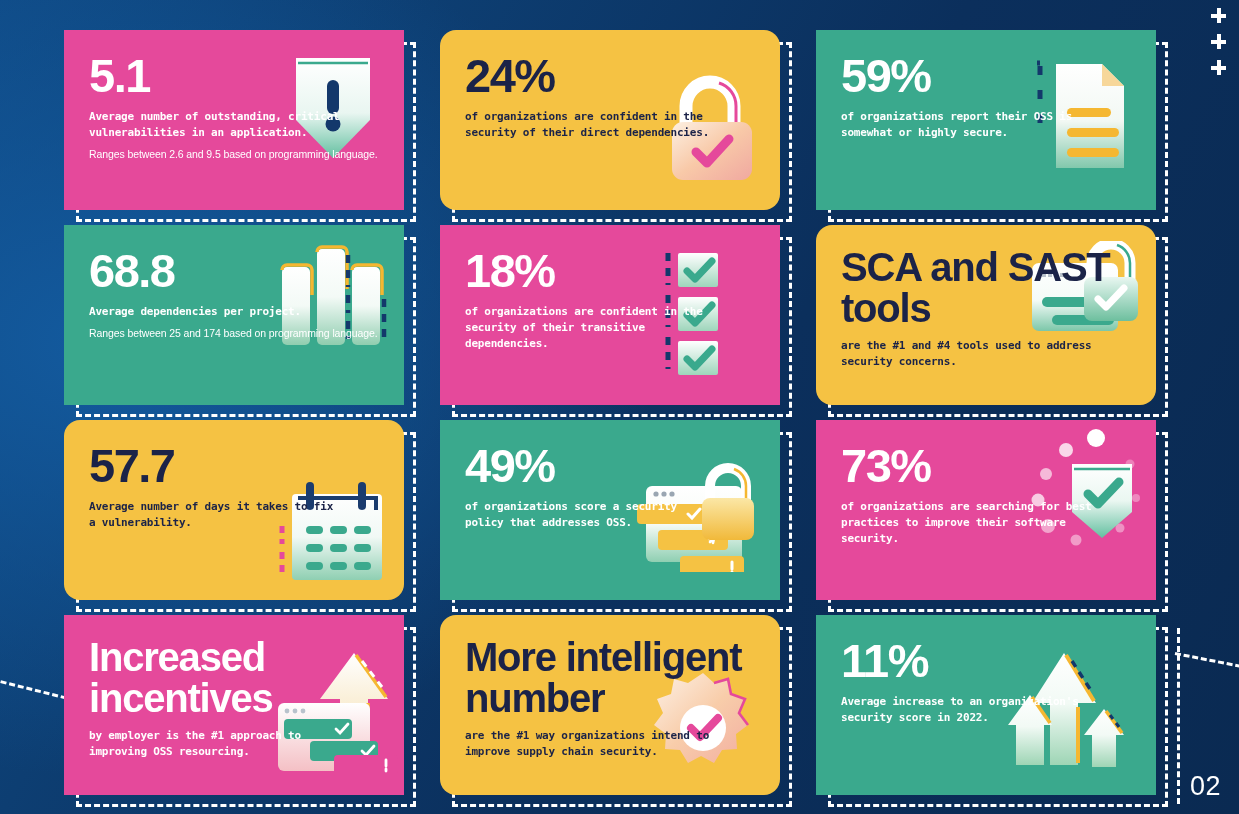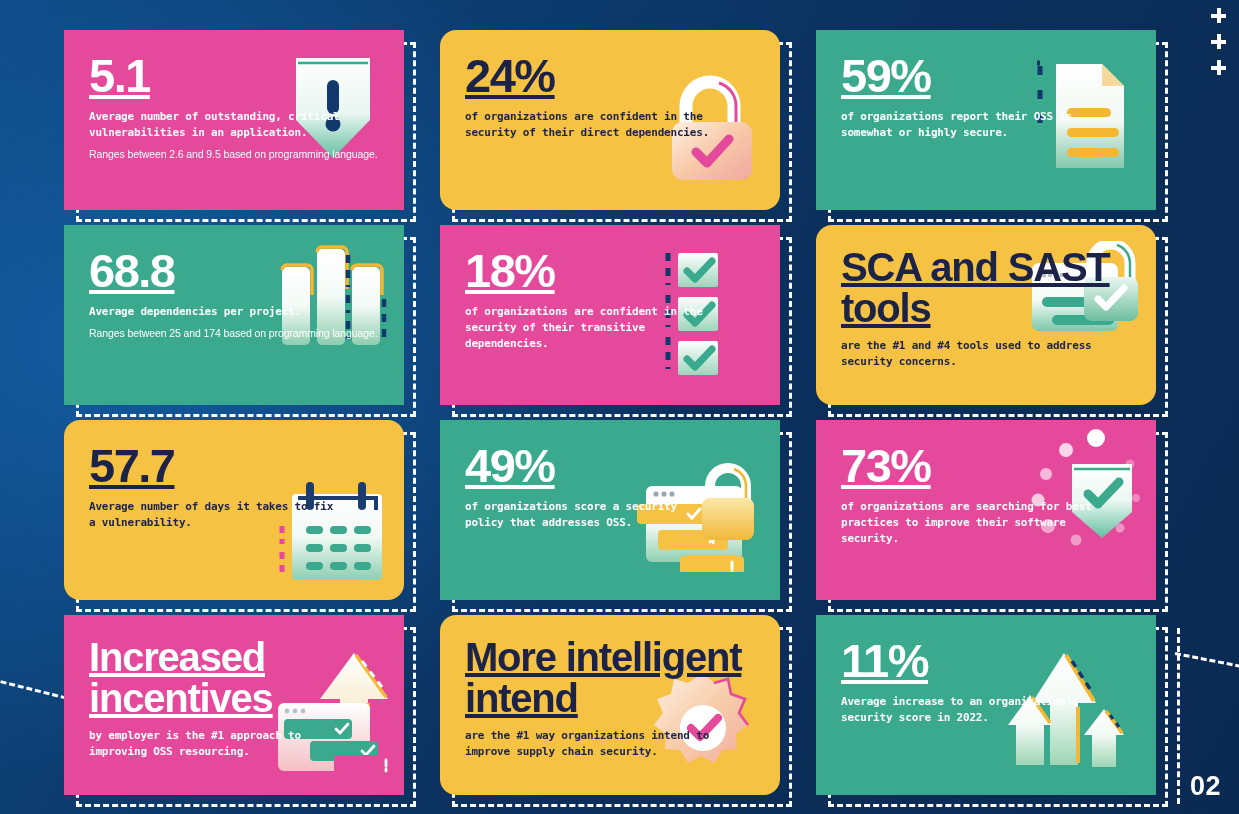--- a/index.html
+++ b/index.html
@@ -38,21 +38,21 @@
   #diag-left  { left:-8px;  top:678px; width:130px; transform:rotate(14deg); transform-origin:left center; }
   #diag-right { left:1175px; top:652px; width:120px; transform:rotate(11deg); transform-origin:left center; }
 
   #vline-right {
     position:absolute; left:1177px; top:628px; width:0; height:176px;
     border-left:3px dashed #ffffff;
   }
 
   .page-num {
     position:absolute; right:18px; bottom:12px;
-    color:#ffffff; font-size:27px; font-weight:bold;
+    color:#ffffff; font-size:27px; font-weight:normal;
     letter-spacing:0.5px;
   }
 
   
   .grid {
     position:absolute;
     left:64px; top:30px;
     width:1112px; height:760px;
     display:grid;
     grid-template-columns:repeat(3, 340px);
@@ -80,21 +80,21 @@
     overflow:hidden;
   }
   .card.pink   { background:#e5499b; }
   .card.yellow { background:#f5c243;border-radius:16px; }
   .card.green  { background:#3aa98d; }
 
   .stat {
     font-size:47px; font-weight:bold;
     line-height:1.0; letter-spacing:-1.5px;
     margin-bottom:10px;
-    position:relative; z-index:3;text-decoration:underline;
+    position:relative; z-index:3;
   }
   .stat.small-lead { font-size:40px; line-height:1.02; letter-spacing:-1.2px; margin-bottom:9px; }
 
   .desc {
     font-family:"DejaVu Sans Mono", monospace;
     font-size:11px; font-weight:bold;
     line-height:1.45; letter-spacing:-0.2px;
     position:relative; z-index:3;
     max-width:255px;
   }
@@ -413,21 +413,21 @@
       <stop offset="0" stop-color="#fdf1e6"></stop>
                 <stop offset="0.5" stop-color="#f8cdaa"></stop>
                 <stop offset="1" stop-color="#f2ada1"></stop>
               </linearGradient>
             </defs>
     <path d="M55 2 l11 10 l14 -4 l3 15 l14 5 l-6 14 l9 12 l-12 9 l1 15 l-15 1 l-8 13 l-13 -7 l-13 7 l-8 -13 l-15 -1 l1 -15 l-12 -9 l9 -12 l-6 -14 l14 -5 l3 -15 l14 4 Z" fill="url(#g11)"></path>
     <path d="M66 12 l14 -4 l3 15 l14 5 l-6 14 l9 12" stroke="#e5499b" stroke-width="2.6" fill="none"></path>
     <circle cx="55" cy="57" r="23" fill="#ffffff"></circle>
     <path d="M43 57 l9 9 l18 -19" stroke="#e5499b" stroke-width="8" fill="none" stroke-linecap="round" stroke-linejoin="round"></path>
   </svg></div>
-        <div class="stat txt-navy small-lead">More intelligent intend</div>
+        <div class="stat txt-navy small-lead">More intelligent number</div>
         <div class="desc txt-navy">are the #1 way organizations intend to improve supply chain security.</div>
       </div>
     </div>
     <div class="cell">
       <div class="dash-frame"></div>
       <div class="card green">
         <div class="art" style="right:22px; top:26px;"><svg width="126" height="128" viewBox="0 0 126 128">
     <defs>
               <linearGradient id="g12" x1="0" y1="0" x2="0" y2="1">
       <stop offset="0" stop-color="#ffffff"></stop>

